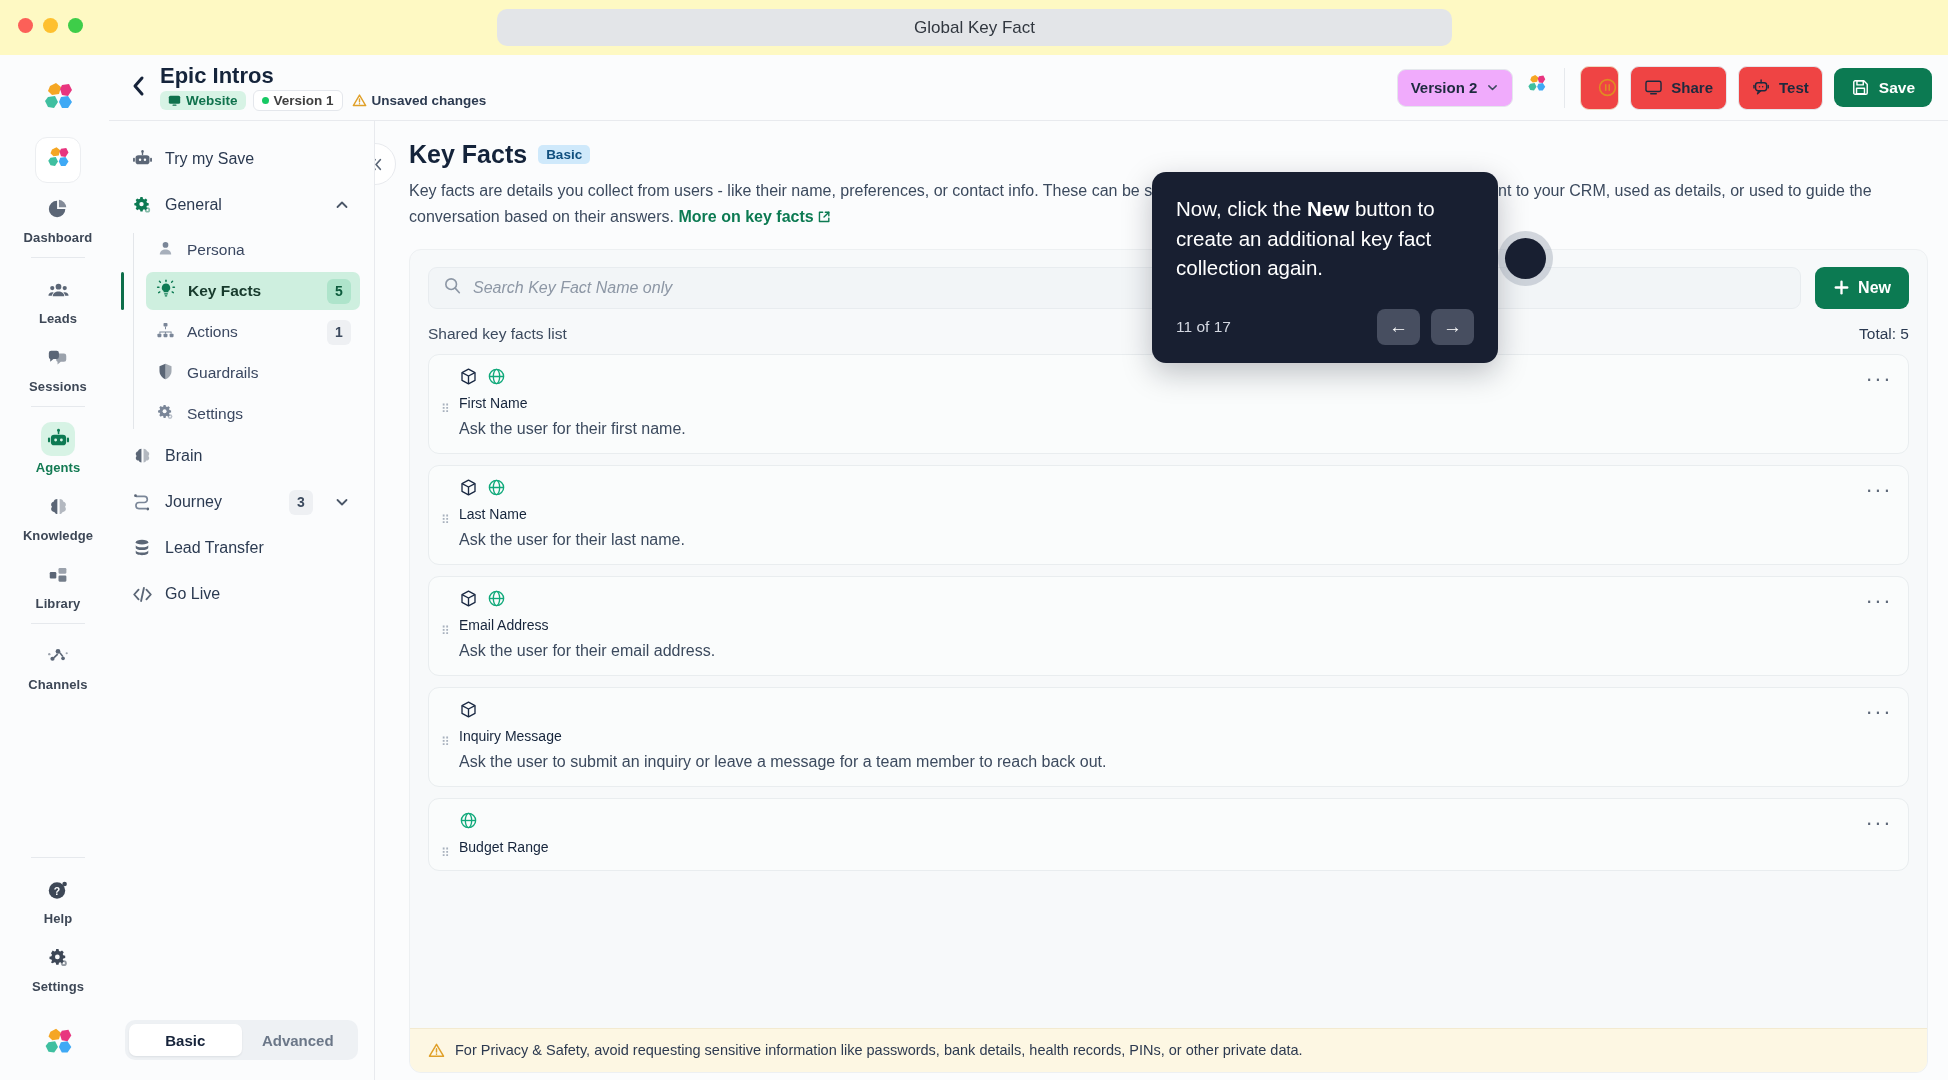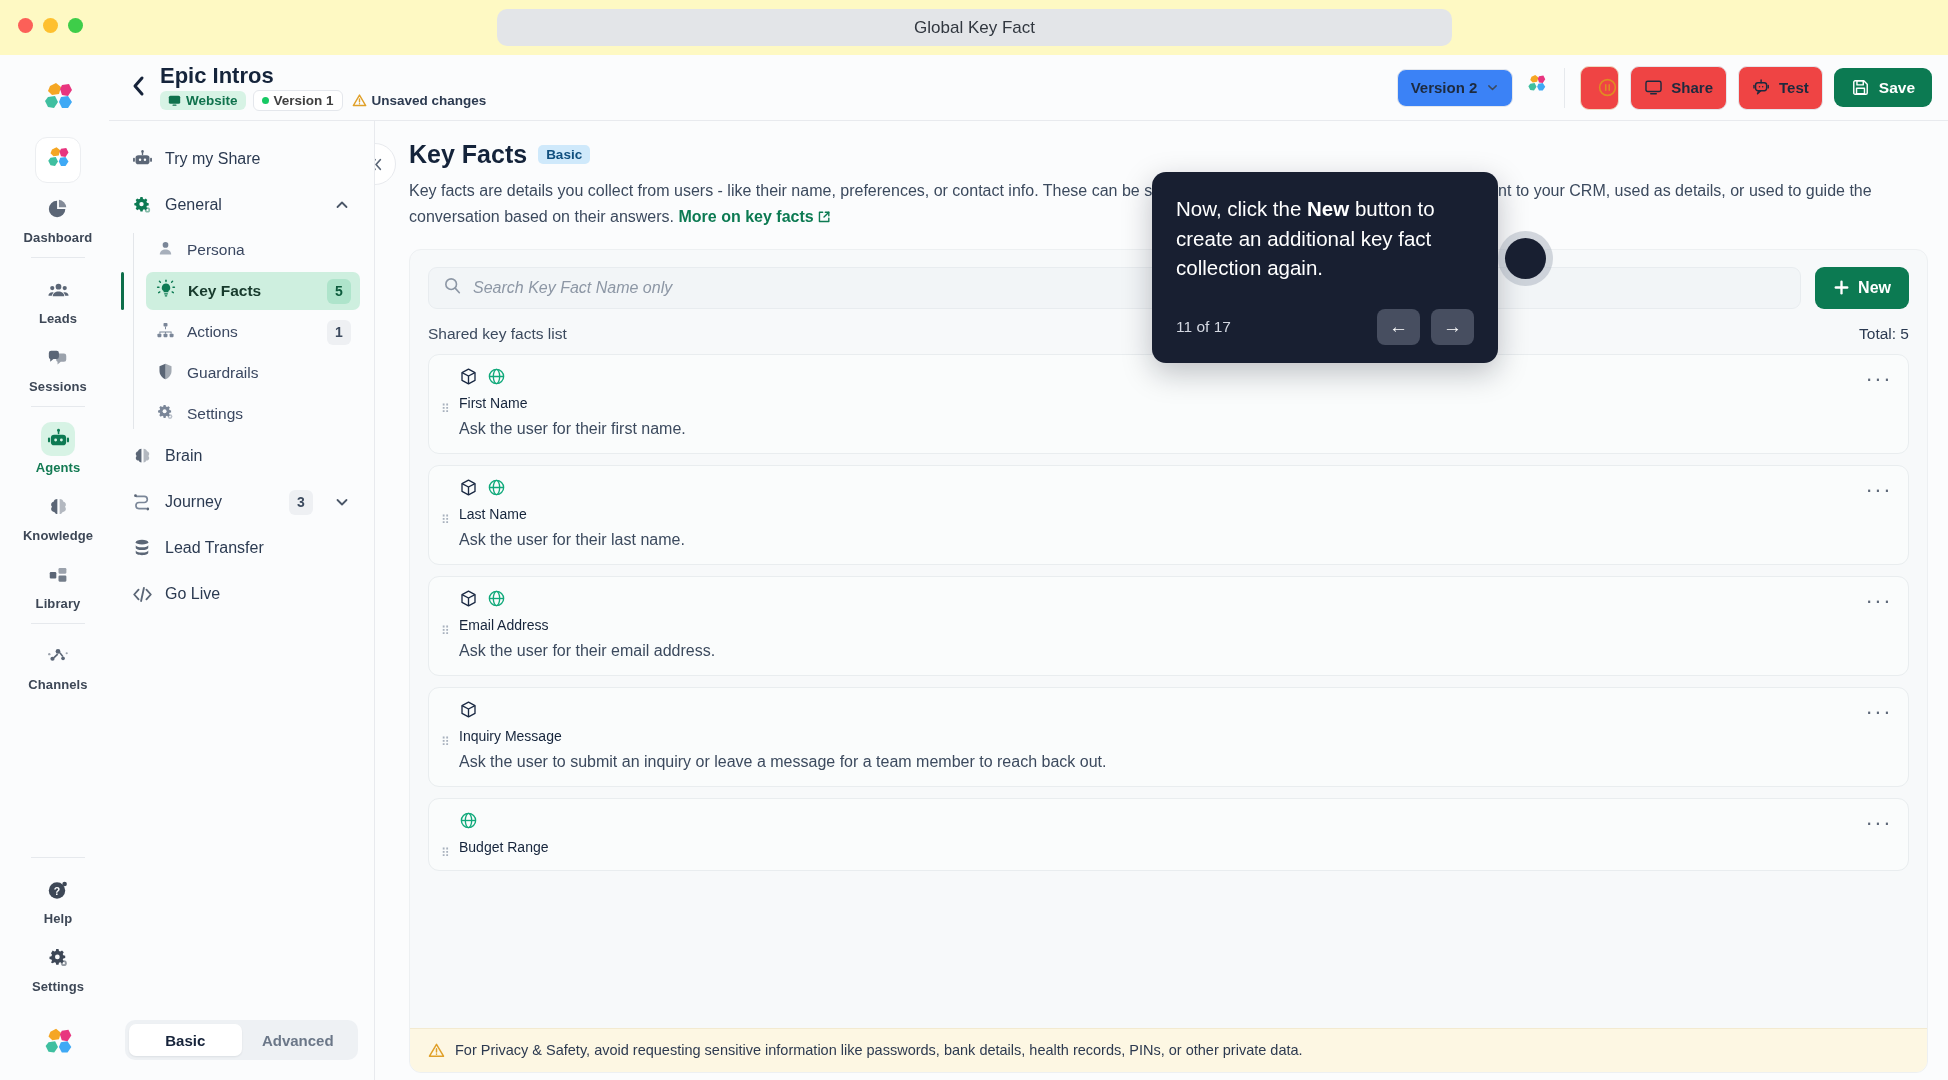--- a/index.html
+++ b/index.html
@@ -60,21 +60,21 @@
     font-size:13.5px; font-weight:700; border-radius:6px; padding:2px 8px;
   }
   .chip.website { background:#d7f3e5; color:#10724d; }
   .chip.version { background:#fff; border:1px solid #e4e7ec; color:#404040; }
   .chip.version .bullet { width:7px;height:7px;border-radius:50%;background:#17c964; display:inline-block;}
   .chip.unsaved { color:#2c3a50; background:transparent; padding-left:2px;}
   .chip.unsaved svg { display:block; }
   .hdr-right { margin-left:auto; display:flex; align-items:center; gap:11px; }
   .vsel {
     display:flex; align-items:center; gap:9px; height:38px; padding:0 13px;
-    border:1px solid #e4e7ec; border-radius:9px; background:#3b82f6;
+    border:1px solid #e4e7ec; border-radius:9px; background:#f0abfc;
     font-size:15px; font-weight:600; color:#1d2a3e; cursor:pointer;margin-left:26px;
   }
   .hdr-div { width:1px; height:40px; background:#e6e9ed; margin:0 4px; }
   .ibtn {
     height:44px; min-width:39px; border:1px solid #e4e7ec; border-radius:9px;
     background:#ef4444; display:flex; align-items:center; justify-content:flex-end; gap:8px;
     padding:0 13px; font-size:15px; font-weight:600; color:#1d2a3e; cursor:pointer;
   }
   .ibtn.pause { color:#e08c22; border-color:#eddcc4; padding:0; width:39px;}
   .btn-save {
@@ -458,21 +458,21 @@
           <svg width="21" height="21" viewBox="0 0 24 24" fill="#5b6676">
             <rect x="4" y="7" width="16" height="10.5" rx="3.2"></rect>
             <rect x="11.2" y="3" width="1.6" height="4" rx=".8"></rect>
               <circle cx="12" cy="2.6" r="1.4"></circle>
             <rect x="1.2" y="10" width="2.1" height="4.6" rx="1"></rect>
               <rect x="20.7" y="10" width="2.1" height="4.6" rx="1"></rect>
             <circle cx="9.2" cy="12.3" r="1.4" fill="#fbfcfd"></circle>
               <circle cx="14.8" cy="12.3" r="1.4" fill="#fbfcfd"></circle>
           </svg>
         </span>
-        <span>Try my Share</span>
+        <span>Try my Save</span>
       </div>
 
       <div class="nav-row">
         <span class="nico">
           <svg width="21" height="21" viewBox="0 0 24 24" fill="#0d7a53">
             <path d="M9.6 2.4h2.5l.42 2 1.45.6 1.78-1.05 1.78 1.78-1.05 1.78.6 1.45 2 .42v2.5l-2 .42-.6 1.45 1.05 1.78-1.78 1.78-1.78-1.05-1.45.6-.42 2H9.6l-.42-2-1.45-.6-1.78 1.05L4.17 15.5l1.05-1.78-.6-1.45-2-.42v-2.5l2-.42.6-1.45L4.17 5.7l1.78-1.78 1.78 1.05 1.45-.6z"></path>
             <circle cx="10.85" cy="10.4" r="2.5" fill="#fbfcfd"></circle>
             <circle cx="17.7" cy="17.1" r="3" opacity=".5"></circle>
               <circle cx="17.7" cy="17.1" r="1.15" fill="#fbfcfd"></circle>
           </svg>

